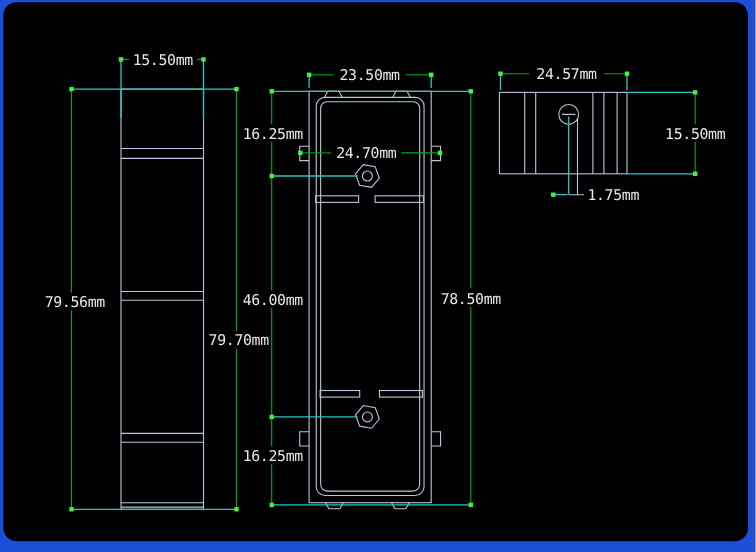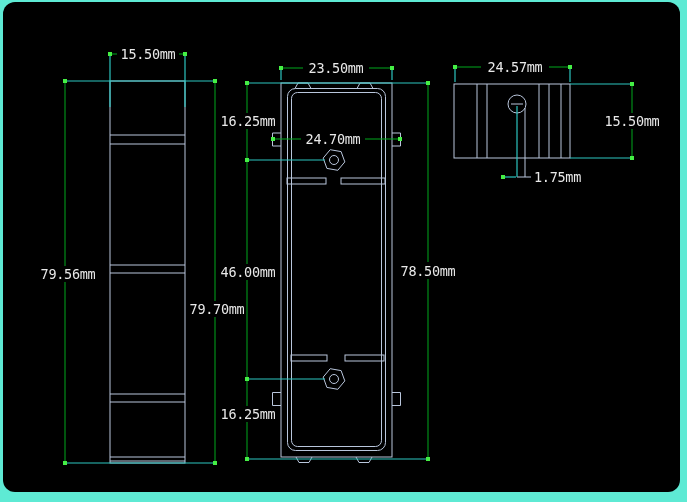--- a/index.html
+++ b/index.html
@@ -1,16 +1,16 @@
 <!DOCTYPE html>
 <html><head>
 <meta charset="utf-8">
 <style>
   html,body{margin:0;padding:0;background:#ffffff;}
-  .page{position:relative;width:687px;height:502px;background:#5eead4;overflow:hidden;}
+  .page{position:relative;width:687px;height:502px;background:#1d4ed8;overflow:hidden;}
   svg{position:absolute;left:0;top:0;}
   .o{stroke:#b9c6dc;stroke-width:1;fill:none;}
   .g{stroke:#00a81c;stroke-width:1;fill:none;}
   .t{stroke:#2cc5c0;stroke-width:1.2;fill:none;}
   .mk{fill:#45ef45;stroke:none;}
   text.d{font-family:"DejaVu Sans Mono","Liberation Mono",monospace;font-size:13.5px;fill:#e8e8e8;letter-spacing:-0.3px;}
 </style>
 </head>
 <body>
 

